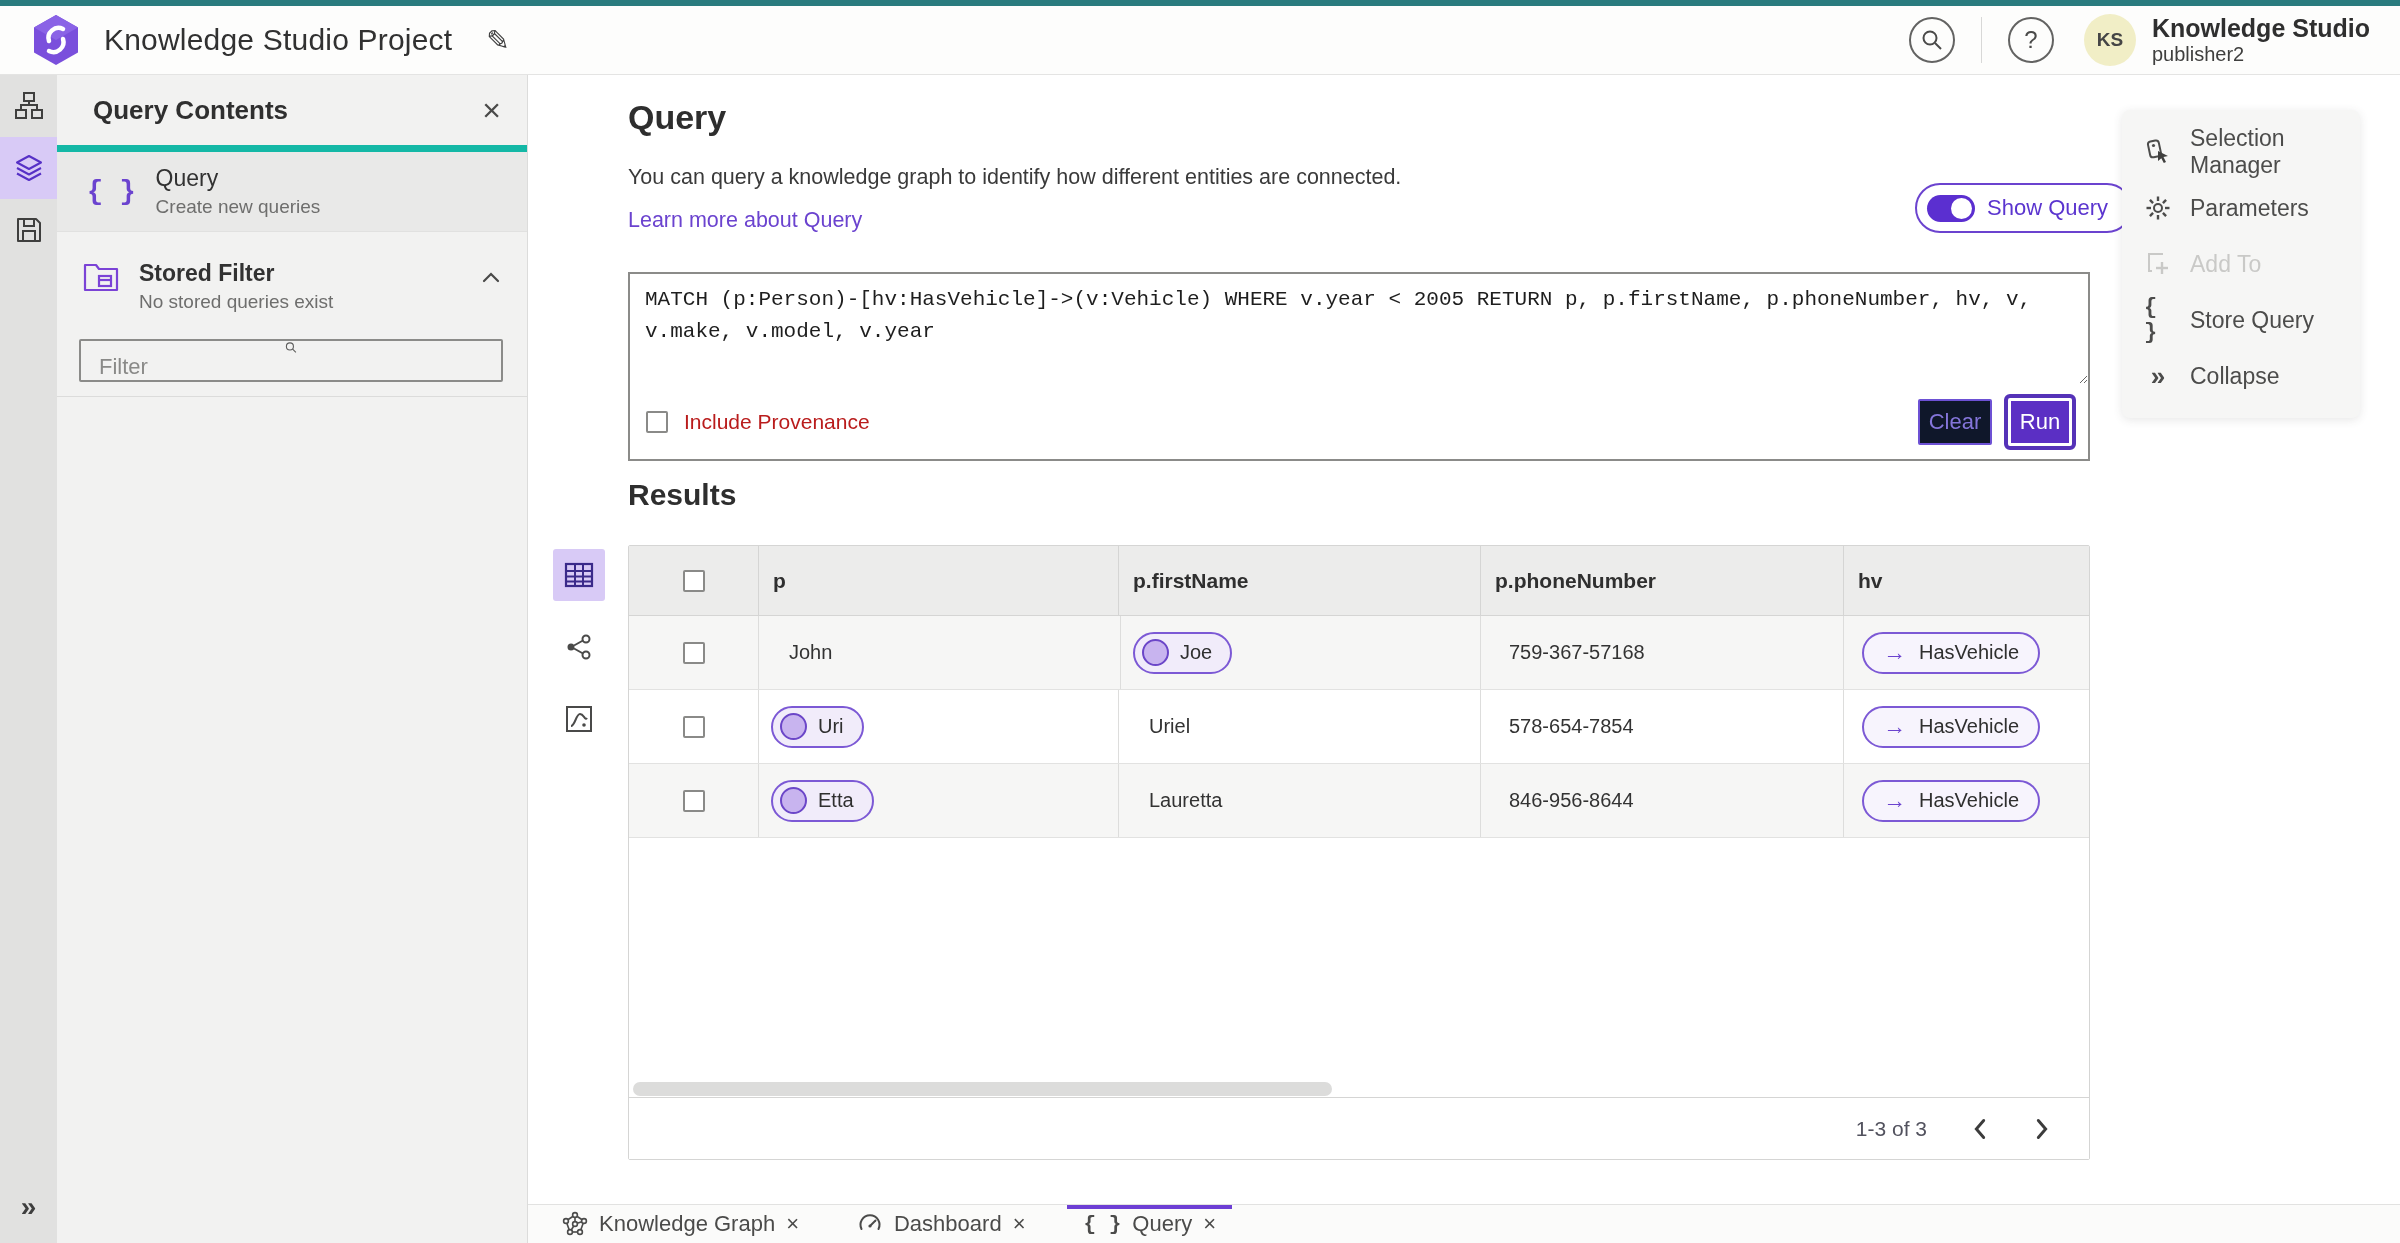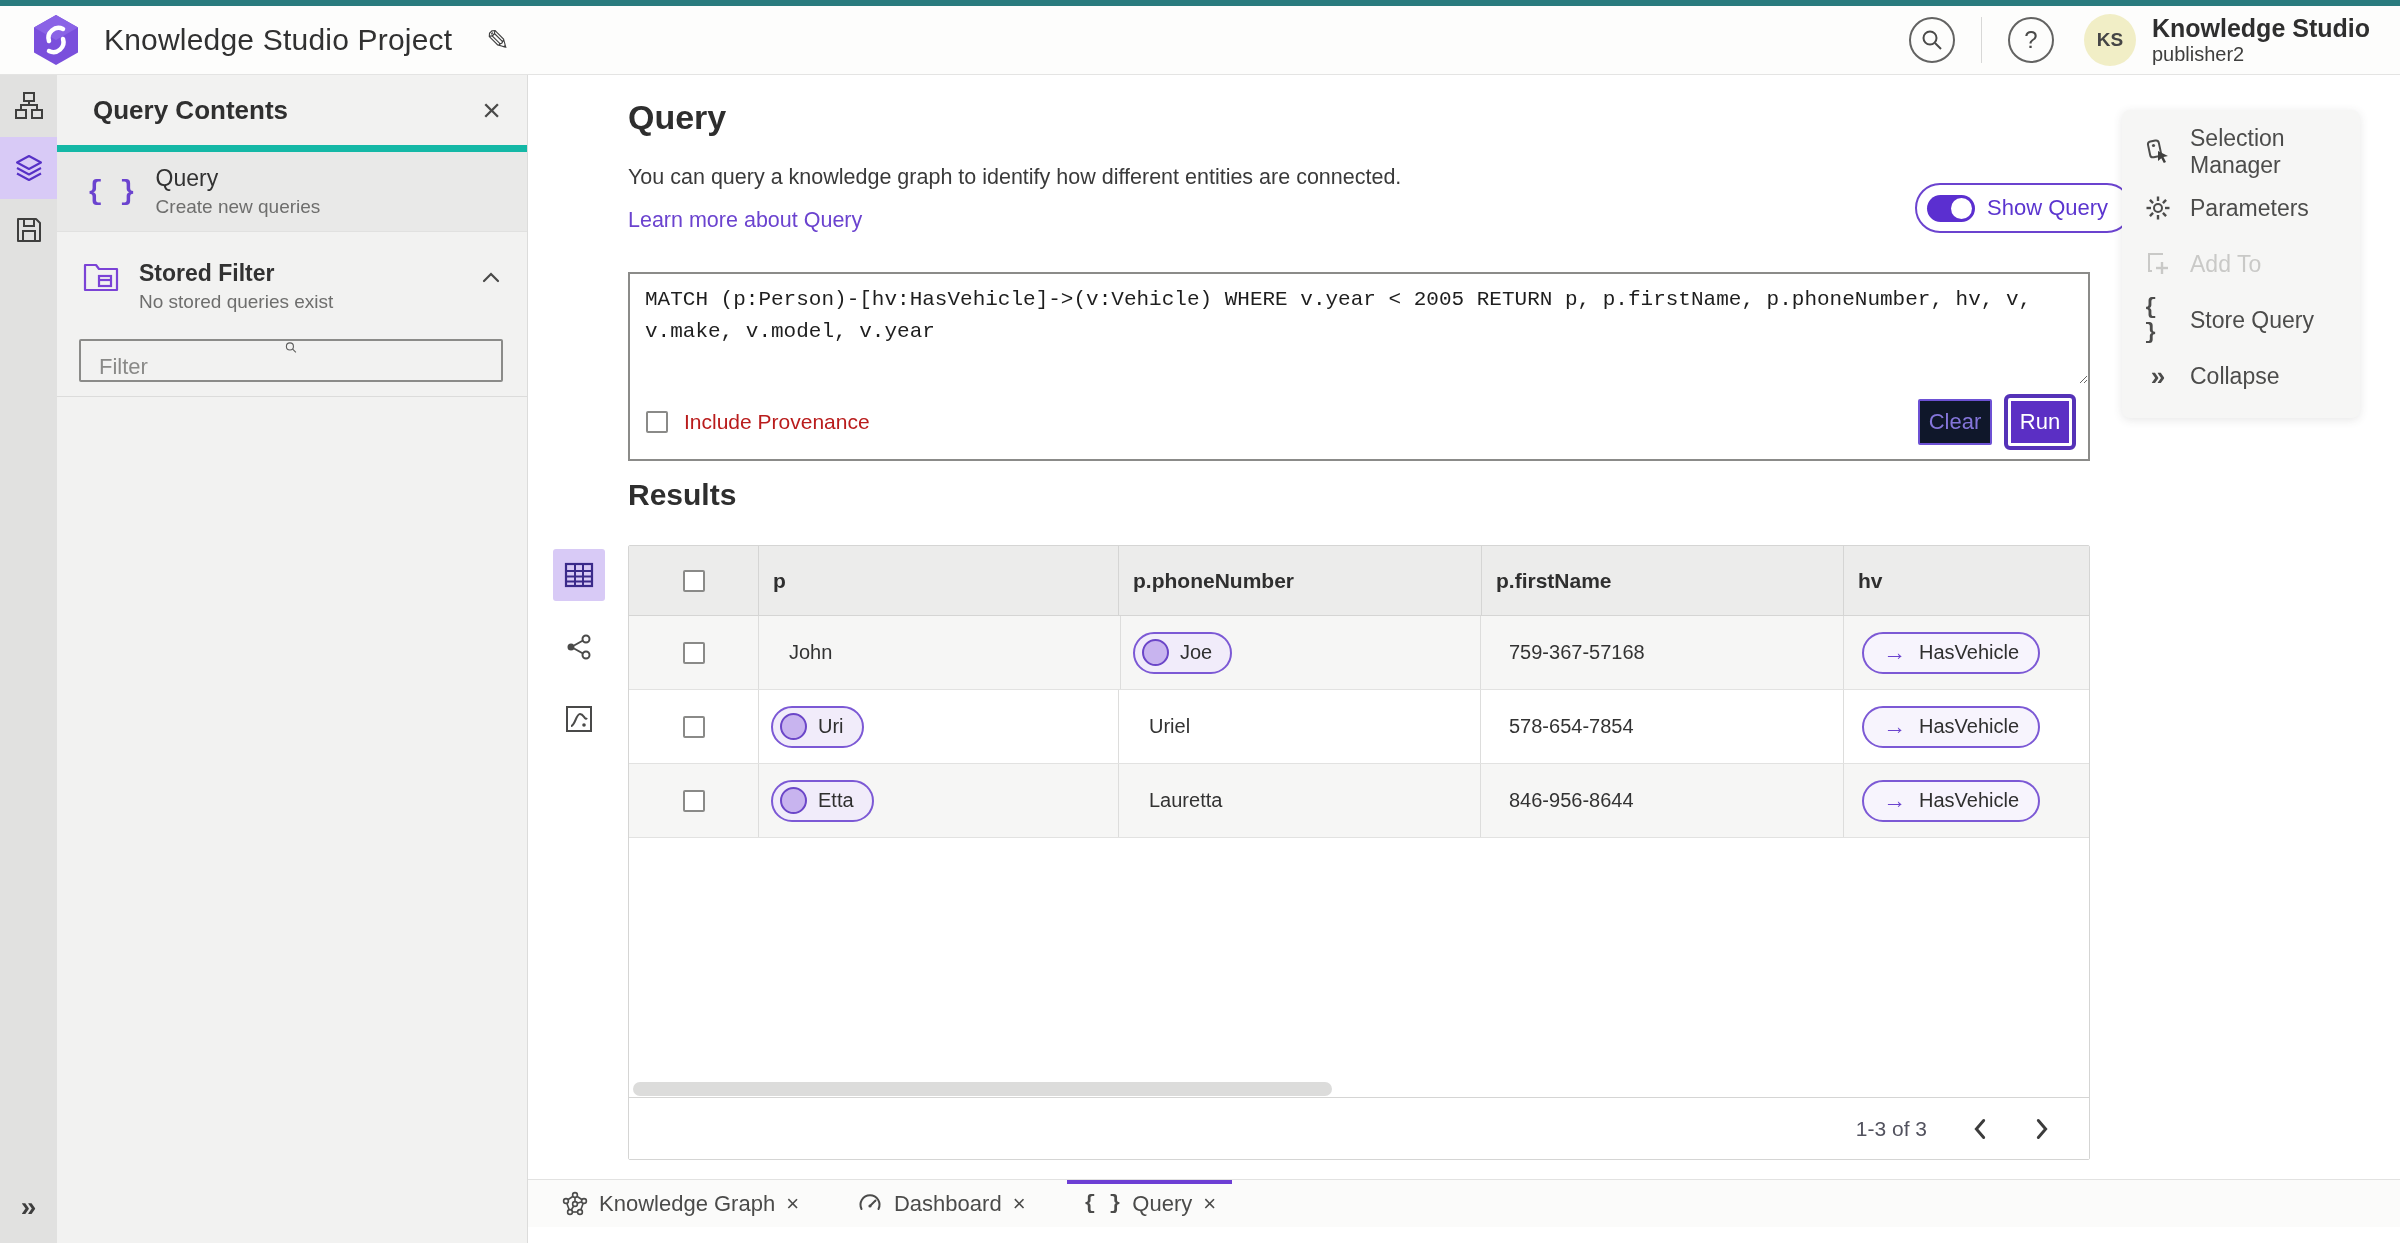--- a/index.html
+++ b/index.html
@@ -124,21 +124,21 @@
   .rpanel { position:absolute; left:1594px; top:35px; width:238px; background:#f6f6f5;
             border-radius:8px; box-shadow:0 2px 10px rgba(60,60,60,.12); padding:14px 0; }
   .rp-item { height:56px; display:flex; align-items:center; gap:18px; padding:0 22px;
              font-size:23px; color:#4c4c4b; }
   .rp-item.disabled { color:#c9c9c7; }
   .rp-icon { width:28px; display:flex; justify-content:center; color:inherit; flex:0 0 auto; }
   .rp-braces { font-family:"Liberation Mono", monospace; font-size:22px; font-weight:bold; }
   .rp-chevrons { font-size:26px; font-weight:bold; }
 
   
-  .tabbar { position:absolute; left:528px; right:0; bottom:16px; height:48px; background:#fbfbfa;
+  .tabbar { position:absolute; left:528px; right:0; bottom:0; height:39px; background:#fbfbfa;
             border-top:1px solid #e2e2e1; display:flex; align-items:center; padding-left:18px; }
   .tab { display:flex; align-items:center; gap:11px; height:100%; padding:0 16px; margin-right:26px;
          position:relative; font-size:22px; color:#4b4b4a; }
   .tab.active::before { content:""; position:absolute; top:0; left:0; right:0; height:4px; background:#6d3fd4; }
   .tab-close { font-size:22px; color:#4b4b4a; }
   .tab .braces-sm { font-family:"Liberation Mono", monospace; font-size:21px; font-weight:bold; color:#4b4b4a; }
 
   svg { display:block; }
 </style>
 </head>
@@ -287,22 +287,22 @@
         </svg>
       </div>
     </div>
 
     <div class="tbl">
       <div class="tbl-header">
         <div class="hd-cell col-check">
           <input type="checkbox" class="cb" style="">
         </div>
         <div class="hd-cell col-p">p</div>
+        <div class="hd-cell col-fn">p.firstName</div>
         <div class="hd-cell col-ph">p.phoneNumber</div>
-        <div class="hd-cell col-fn">p.firstName</div>
         <div class="hd-cell col-hv">hv</div>
       </div>
 
       <div class="row">
         <div class="cell col-check">
           <input type="checkbox" class="cb" style="">
         </div>
         <div class="cell col-fn">
           <span class="cell-text">John</span>
         </div>

